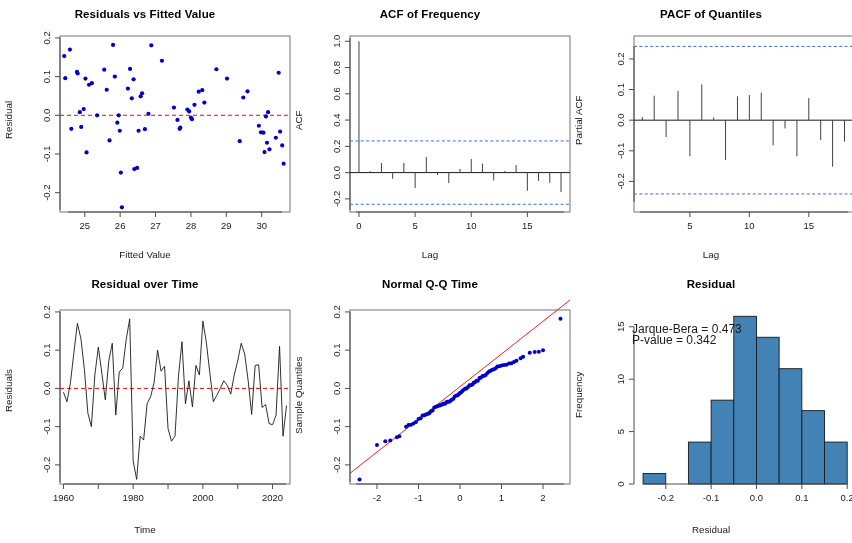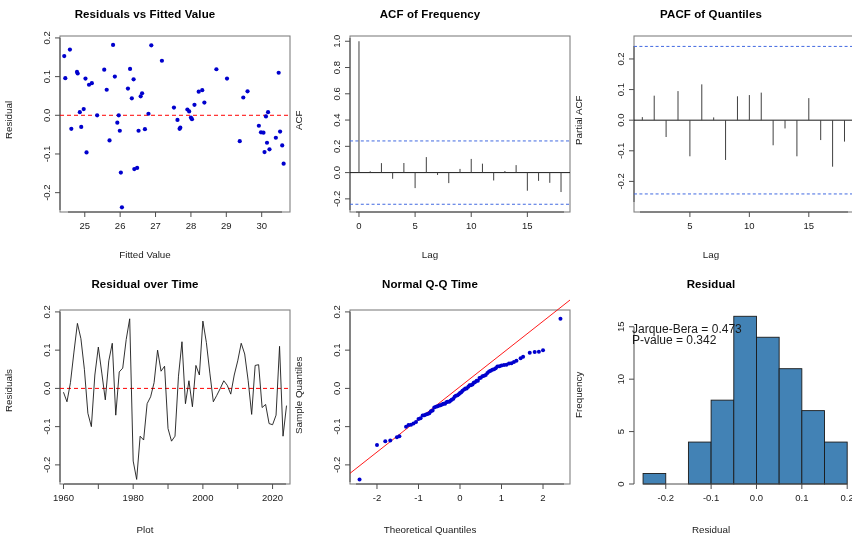--- a/index.html
+++ b/index.html
@@ -259,21 +259,21 @@
           <line x1="43" y1="118.3956043956044" x2="48" y2="118.3956043956044" stroke="#4d4d4d" stroke-width="1"></line>
           <text x="38" y="118.3956043956044" fill="#1a1a1a" font-family="&quot;Liberation Sans&quot;, sans-serif" font-size="9.5" text-anchor="middle" transform="rotate(-90 38 118.3956043956044)">0.0</text>
           <line x1="43" y1="80.15384615384616" x2="48" y2="80.15384615384616" stroke="#4d4d4d" stroke-width="1"></line>
           <text x="38" y="80.15384615384616" fill="#1a1a1a" font-family="&quot;Liberation Sans&quot;, sans-serif" font-size="9.5" text-anchor="middle" transform="rotate(-90 38 80.15384615384616)">0.1</text>
           <line x1="43" y1="41.912087912087884" x2="48" y2="41.912087912087884" stroke="#4d4d4d" stroke-width="1"></line>
           <text x="38" y="41.912087912087884" fill="#1a1a1a" font-family="&quot;Liberation Sans&quot;, sans-serif" font-size="9.5" text-anchor="middle" transform="rotate(-90 38 41.912087912087884)">0.2</text>
           <line x1="48" y1="118.3956043956044" x2="278" y2="118.3956043956044" stroke="#ff0000" stroke-width="1" stroke-dasharray="4,3"></line>
           <polyline points="51.48,122.22 54.97,131.78 58.45,112.66 61.94,82.07 65.42,53.38 68.91,68.68 72.39,99.27 75.88,143.25 79.36,156.64 82.85,105.01 86.33,77.09 89.82,103.10 93.30,129.87 96.79,90.86 100.27,73.27 103.76,145.16 107.24,101.95 110.73,98.13 114.21,69.45 117.70,48.80 121.18,191.05 124.67,209.41 128.15,166.20 131.64,170.02 135.12,133.69 138.61,126.81 142.09,112.66 145.58,80.15 149.06,101.19 152.55,96.22 156.03,158.55 159.52,171.17 163.00,166.20 166.48,106.16 169.97,71.74 173.45,133.69 176.94,110.75 180.42,136.75 183.91,95.45 187.39,105.01 190.88,51.09 194.36,72.51 197.85,103.10 201.33,131.78 204.82,125.28 208.30,118.40 211.79,110.75 215.27,115.34 218.76,124.13 222.24,105.01 225.73,90.86 229.21,73.27 232.70,83.98 236.18,110.75 239.67,144.40 243.15,95.45 246.64,94.69 250.12,137.52 253.61,134.46 257.09,153.58 260.58,154.73 264.06,145.16 267.55,76.33 271.03,166.20 274.52,135.60" fill="none" stroke="#1a1a1a" stroke-width="0.9"></polyline>
         </svg>
     </div>
-    <div class="axlab x" style="bottom:8px">Plot</div>
+    <div class="axlab x" style="bottom:8px">Time</div>
     <div class="axlab y" style="left:3px;height:200px;top:20px">Residuals</div>
   </div>
 
   <div class="panel">
     <div class="title">Normal Q-Q Time</div>
     <div class="svgwrap">
       <svg id="svg-p5" width="280" height="273">
           <rect x="48" y="40" width="220" height="174" fill="none" stroke="#808080" stroke-width="1.1"></rect>
           <line x1="54" y1="214" x2="262" y2="214" stroke="#4d4d4d" stroke-width="1"></line>
           <line x1="48" y1="42" x2="48" y2="212" stroke="#4d4d4d" stroke-width="1"></line>
@@ -372,21 +372,20 @@
           <circle cx="214.45283018867923" cy="90.86153846153846" r="2" fill="#0000cd"></circle>
           <circle cx="218.60377358490564" cy="88.18461538461537" r="2" fill="#0000cd"></circle>
           <circle cx="221.0943396226415" cy="86.65494505494505" r="2" fill="#0000cd"></circle>
           <circle cx="227.73584905660377" cy="82.83076923076922" r="2" fill="#0000cd"></circle>
           <circle cx="232.7169811320755" cy="82.06593406593407" r="2" fill="#0000cd"></circle>
           <circle cx="236.8679245283019" cy="81.68351648351648" r="2" fill="#0000cd"></circle>
           <circle cx="241.01886792452834" cy="80.15384615384616" r="2" fill="#0000cd"></circle>
           <circle cx="258.4528301886793" cy="48.795604395604386" r="2" fill="#0000cd"></circle>
         </svg>
     </div>
-    <div class="axlab x" style="bottom:8px">Theoretical Quantiles</div>
     <div class="axlab y" style="left:3px;height:210px;top:20px">Sample Quantiles</div>
   </div>
 
   <div class="panel">
     <div class="title">Residual</div>
     <div class="svgwrap">
       <svg id="svg-p6" width="282" height="273">
           <rect x="61.07216494845362" y="203.51807228915663" width="22.68041237113401" height="10.481927710843365" fill="#4282b5" stroke="#1a1a1a" stroke-width="0.9"></rect>
           <rect x="106.43298969072166" y="172.0722891566265" width="22.680412371134025" height="41.92771084337349" fill="#4282b5" stroke="#1a1a1a" stroke-width="0.9"></rect>
           <rect x="129.11340206185568" y="130.14457831325302" width="22.680412371134025" height="83.85542168674698" fill="#4282b5" stroke="#1a1a1a" stroke-width="0.9"></rect>

